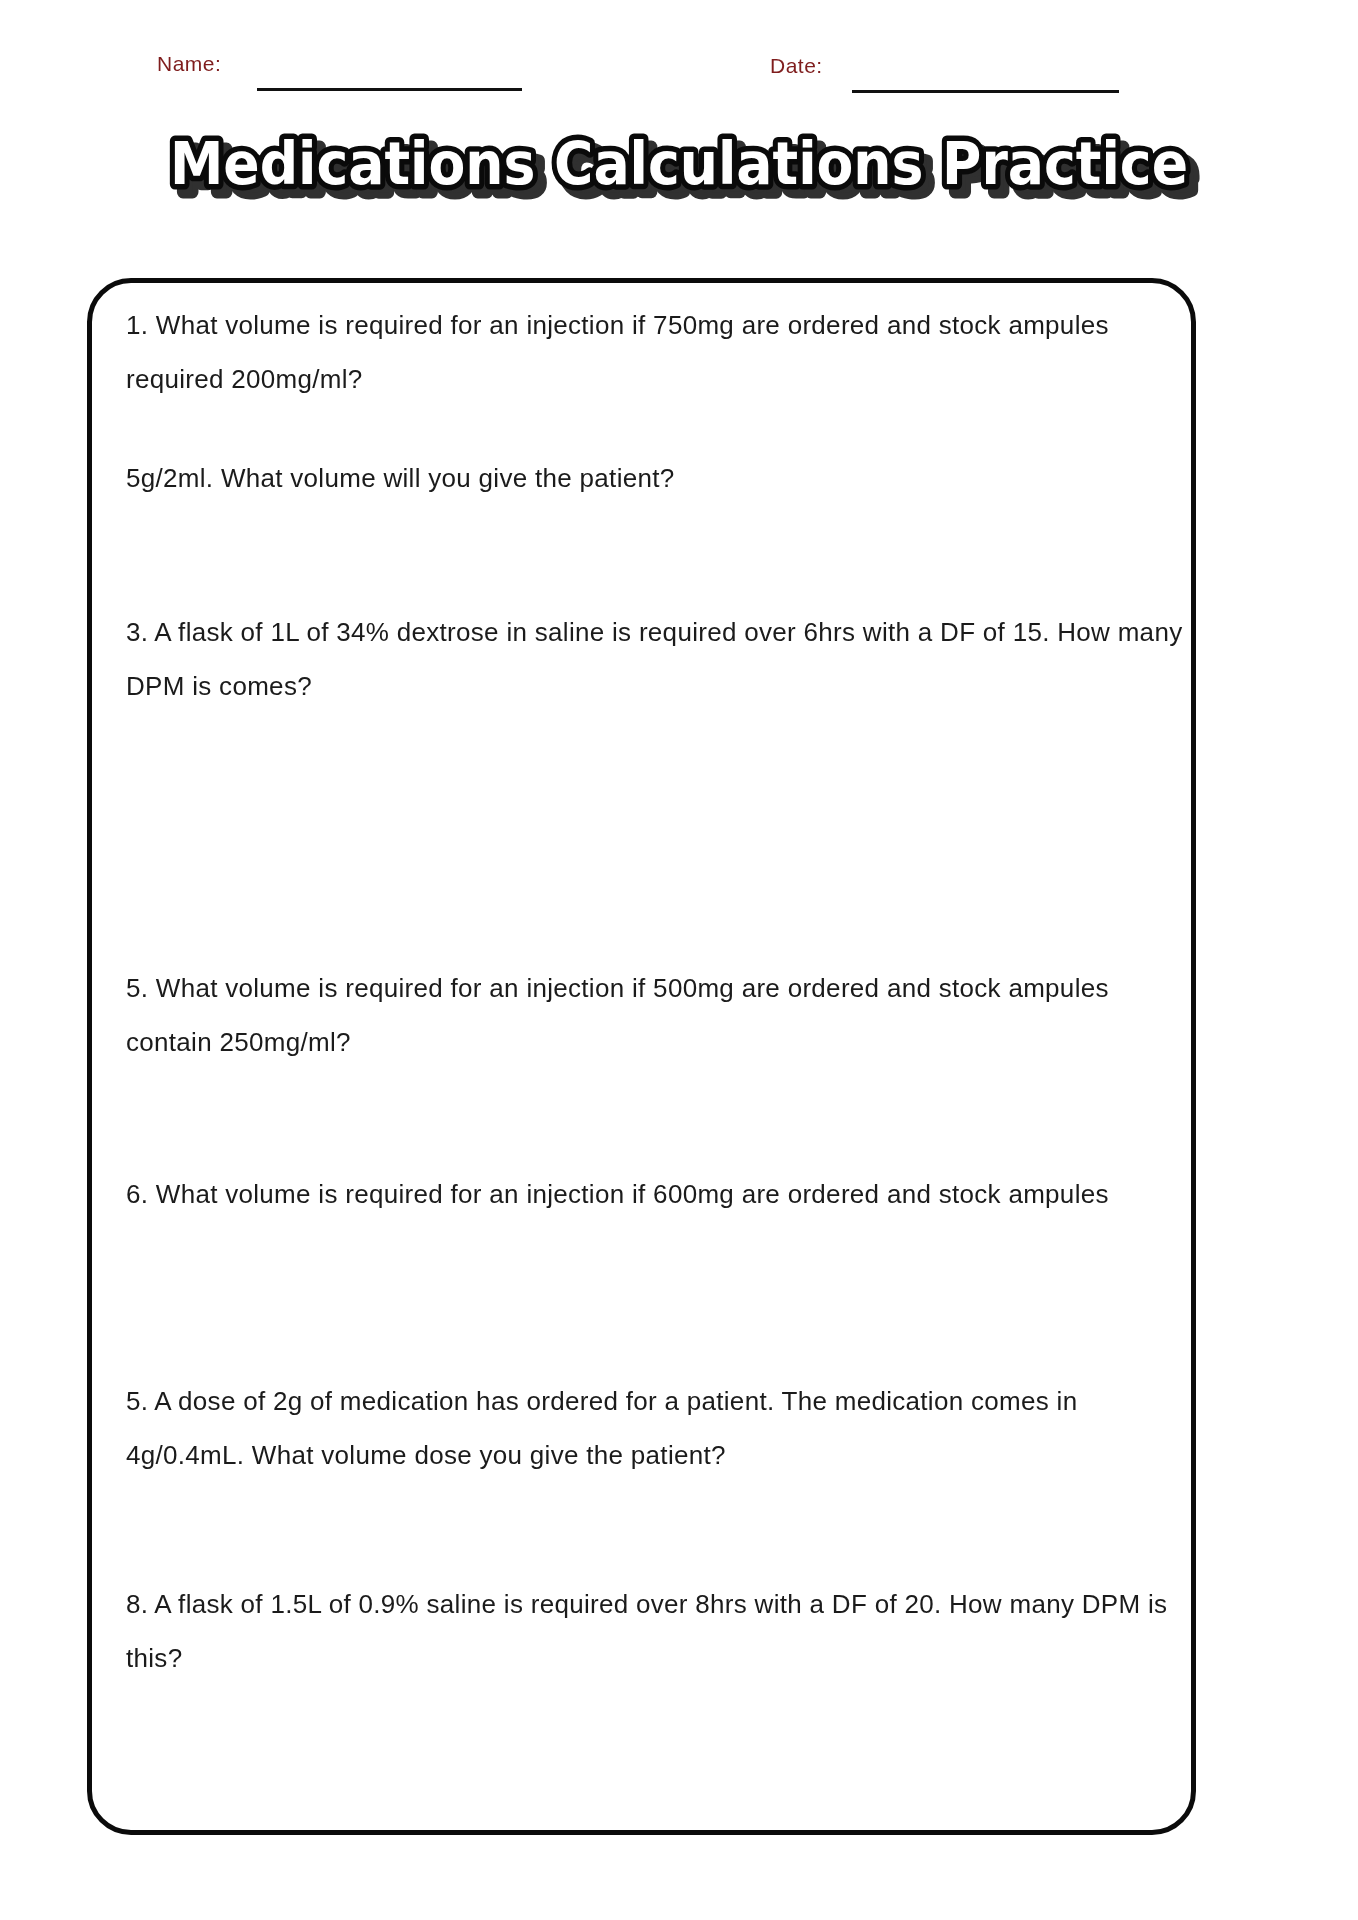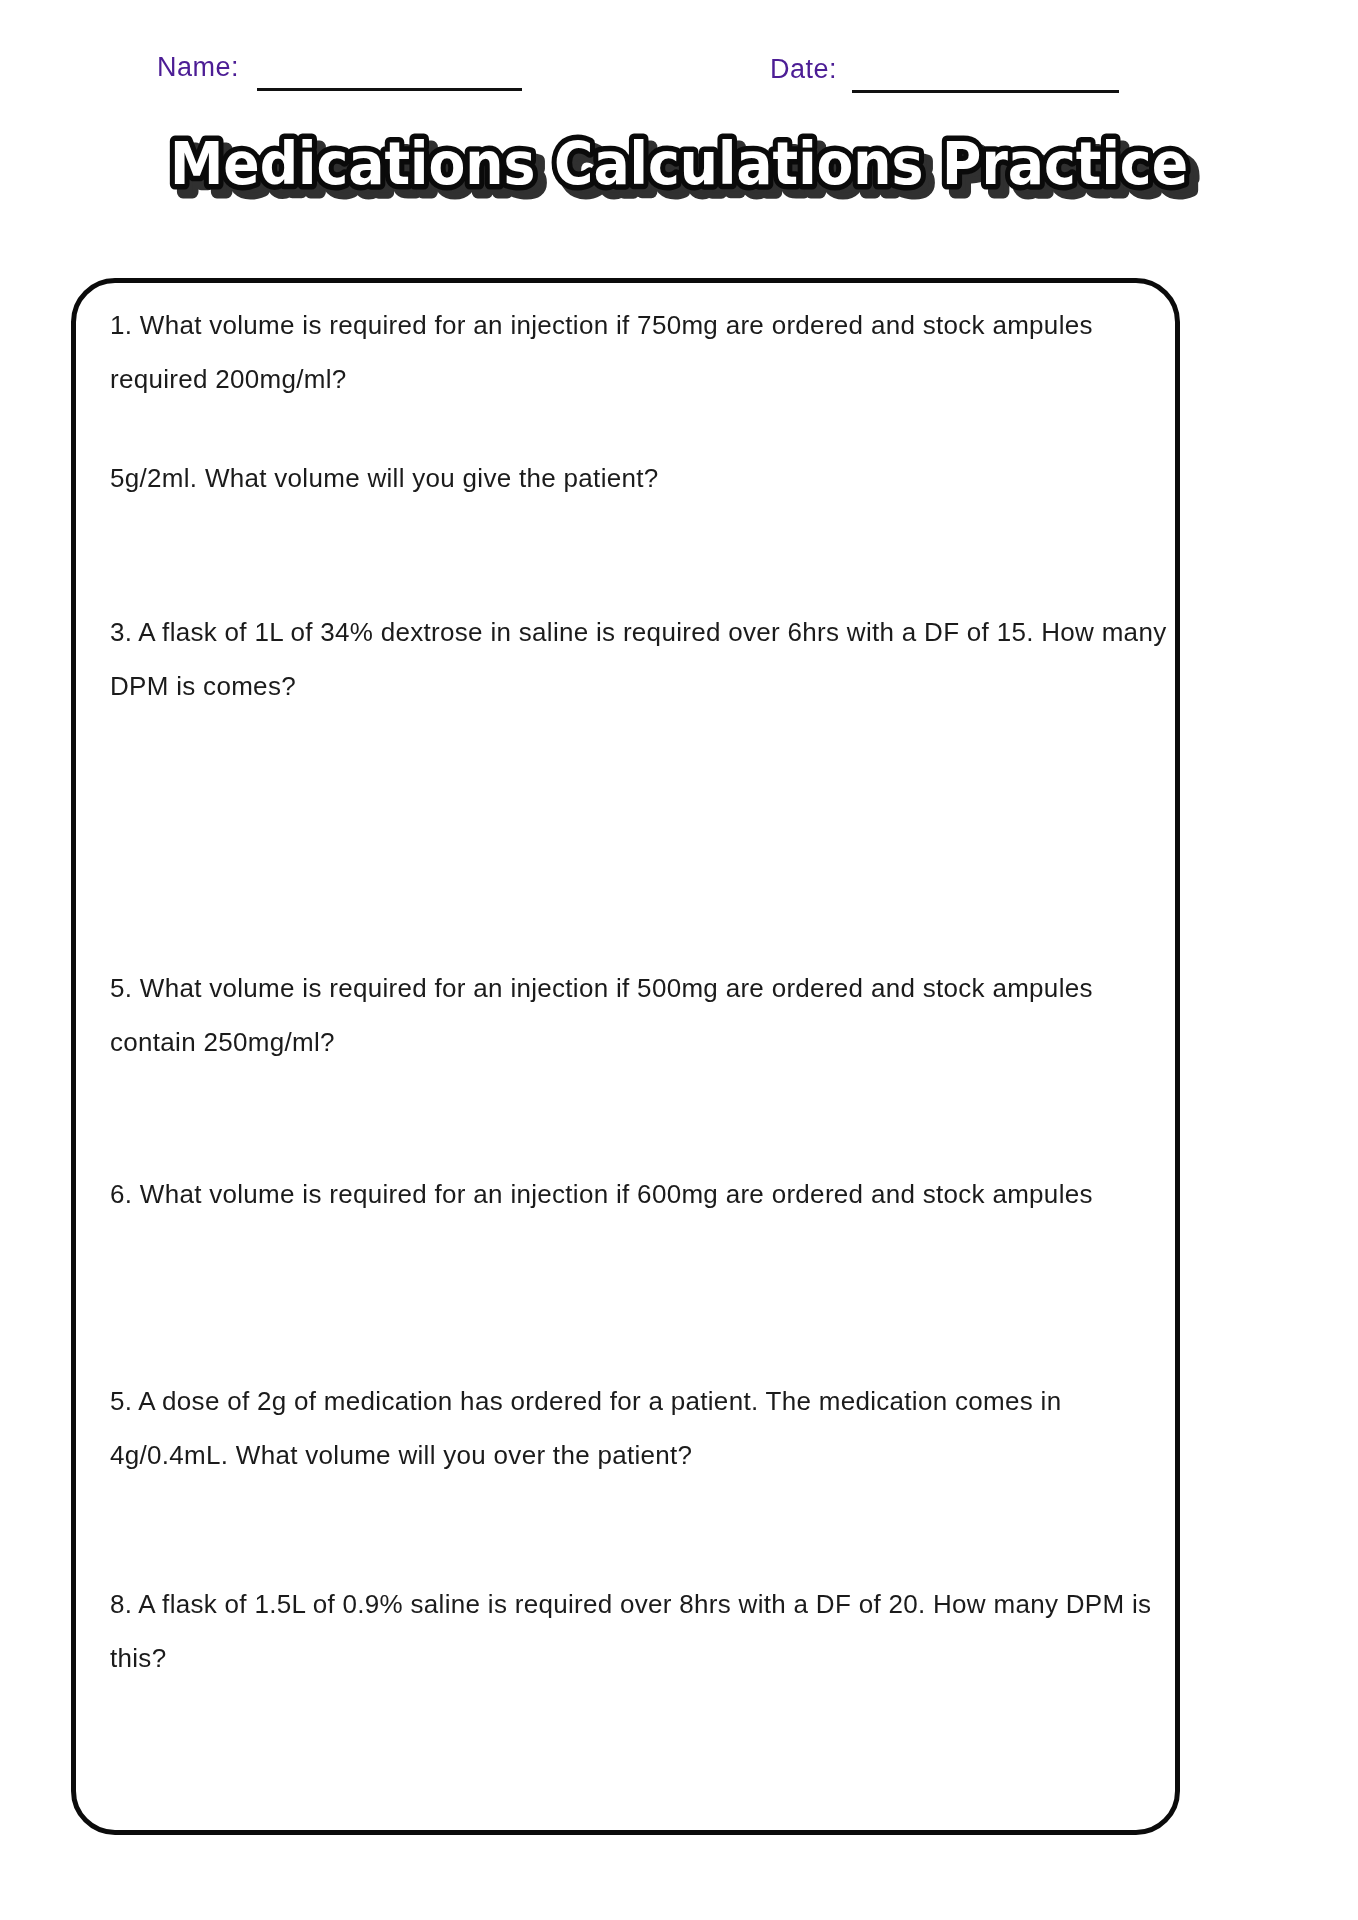--- a/index.html
+++ b/index.html
@@ -9,23 +9,23 @@
     font-family:"Liberation Sans", sans-serif;
     color:#1a1a1a;
     position:relative;
     overflow:hidden;
   }
   .page { position:absolute; inset:0; background:#fff; }
 
   
   .hdr-label {
     position:absolute;
-    font-size:27px;
+    font-size:21px;
     letter-spacing:0.5px;
-    color:#4c1d95;
+    color:#7f1d1d;
   }
   .blank-line {
     position:absolute;
     border-bottom:3px solid #111;
     height:0;
   }
   #name-label { left:157px; top:52px; }
   #name-line  { left:257px; top:88px; width:265px; }
   #date-label { left:770px; top:54px; }
   #date-line  { left:852px; top:90px; width:267px; }
@@ -41,21 +41,21 @@
   .t-main {
     font-family:"DejaVu Sans", sans-serif;
     font-weight:bold; font-size:58px;
     fill:#ffffff; stroke:#0a0a0a; stroke-width:11;
     paint-order:stroke; stroke-linejoin:round;
   }
 
   
   .qbox {
     position:absolute;
-    left:71px; top:278px;
+    left:87px; top:278px;
     width:1109px; height:1557px;
     box-sizing:border-box;
     border:5px solid #0b0b0b;
     border-radius:44px;
     background:#fff;
   }
   .q {
     position:absolute;
     left:34px;
     margin:0;
@@ -103,21 +103,21 @@
       <span>5. What volume is required for an injection if 500mg are ordered and stock ampules</span>
       <span>contain 250mg/ml?</span>
     </p>
 
     <p class="q" style="top:884px">
       <span>6. What volume is required for an injection if 600mg are ordered and stock ampules</span>
     </p>
 
     <p class="q" style="top:1091px">
       <span>5. A dose of 2g of medication has ordered for a patient. The medication comes in</span>
-      <span>4g/0.4mL. What volume will you over the patient?</span>
+      <span>4g/0.4mL. What volume dose you give the patient?</span>
     </p>
 
     <p class="q" style="top:1294px">
       <span>8. A flask of 1.5L of 0.9% saline is required over 8hrs with a DF of 20. How many DPM is</span>
       <span>this?</span>
     </p>
 
   </div>
 </div>
 

